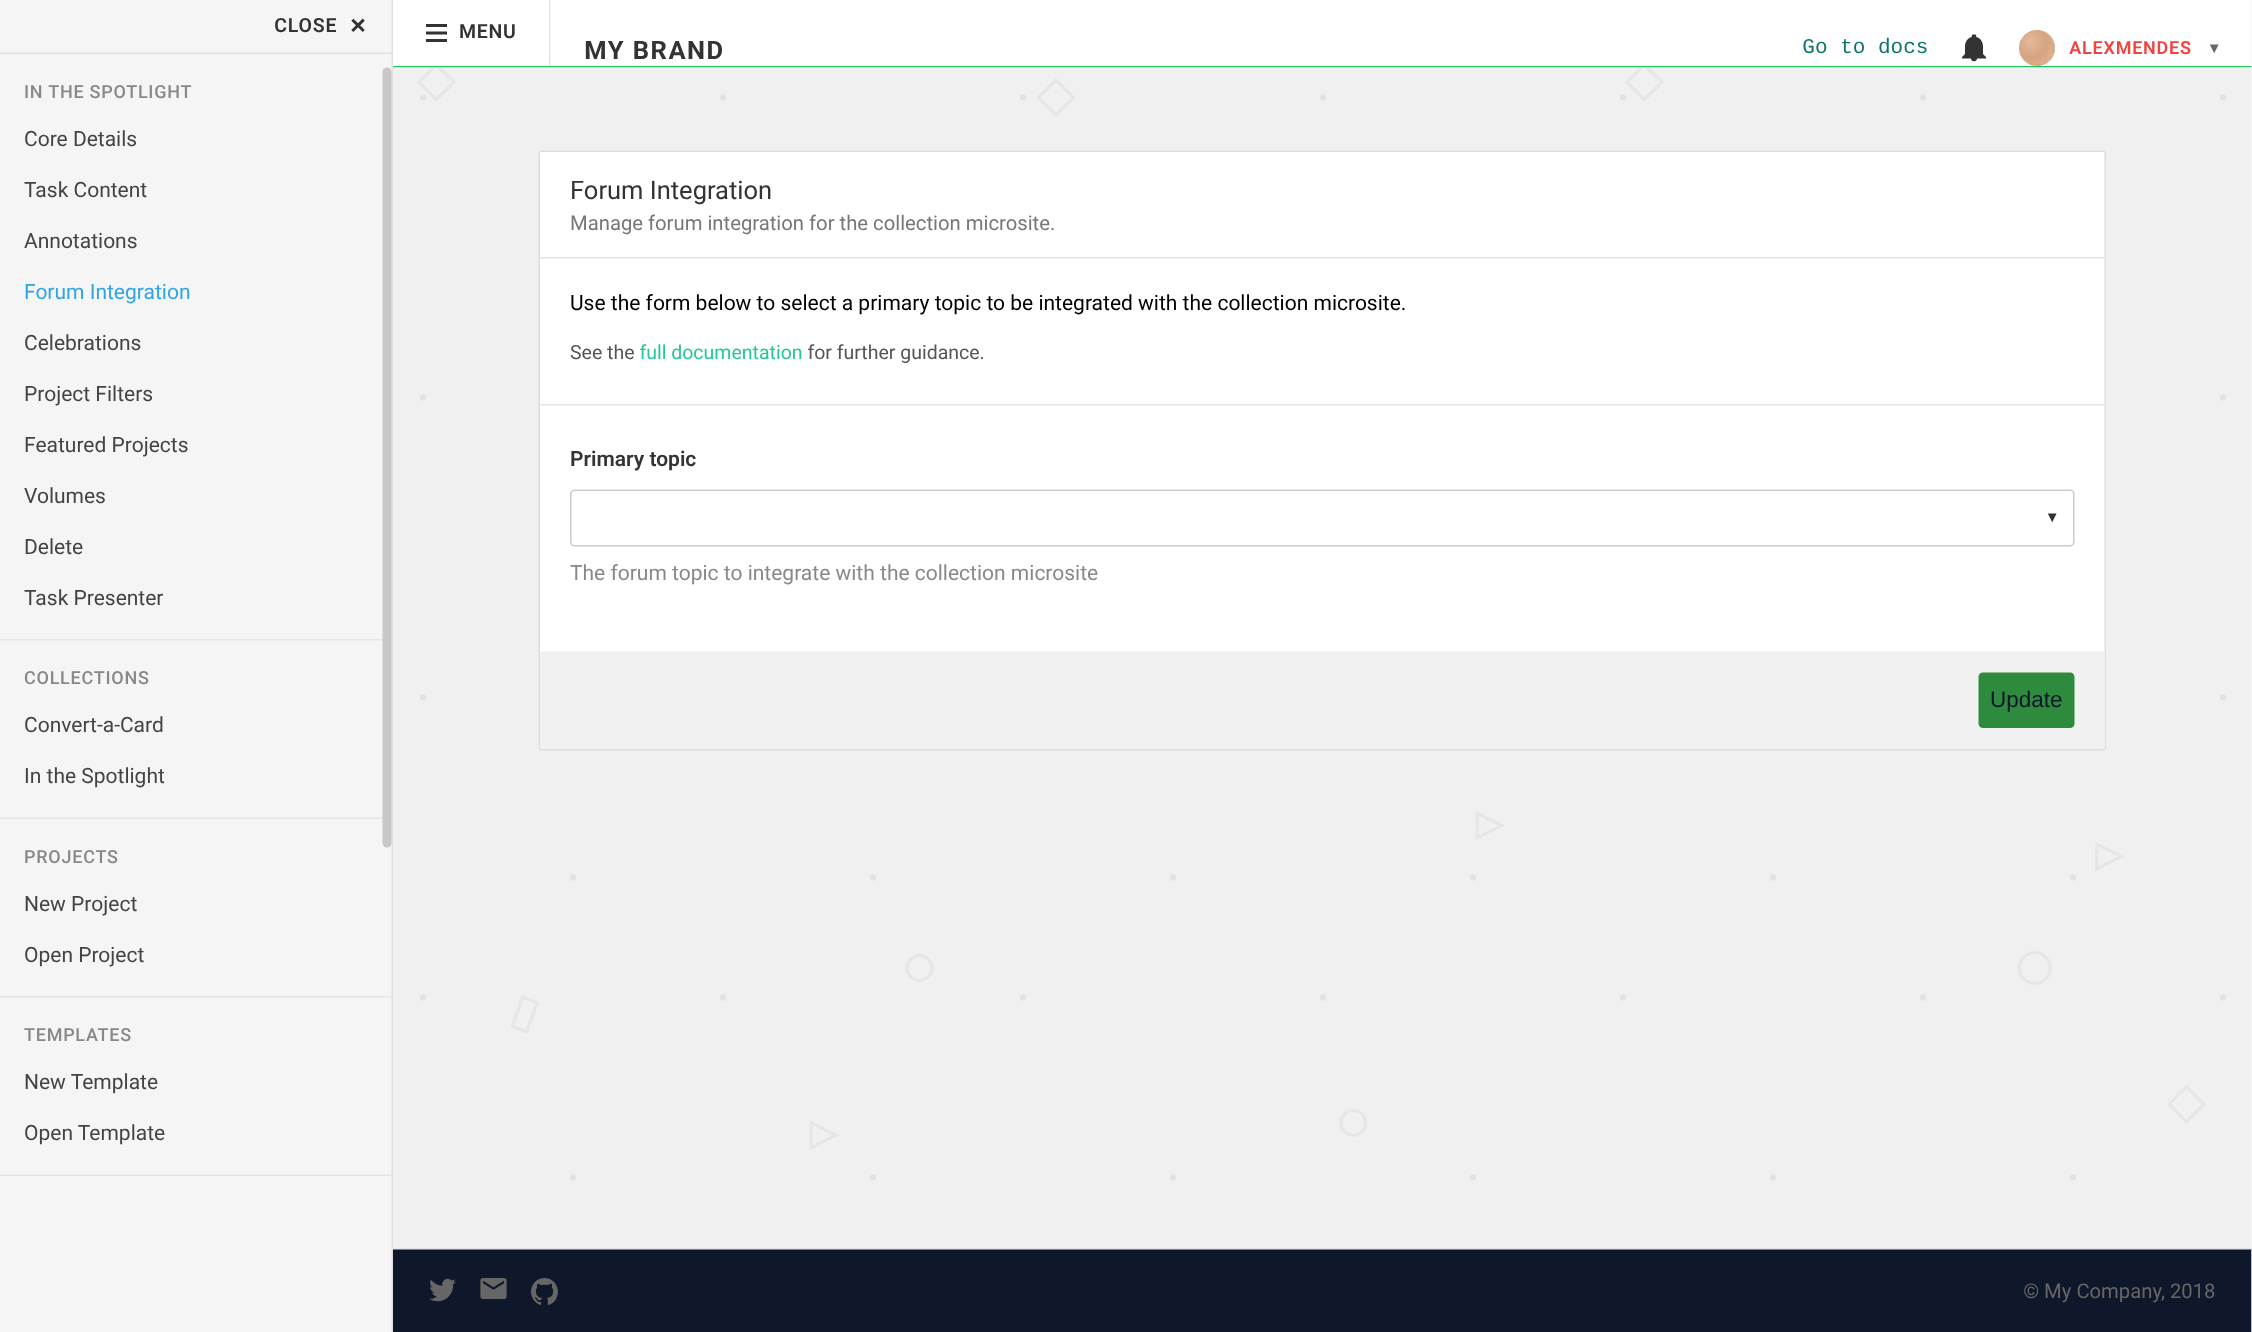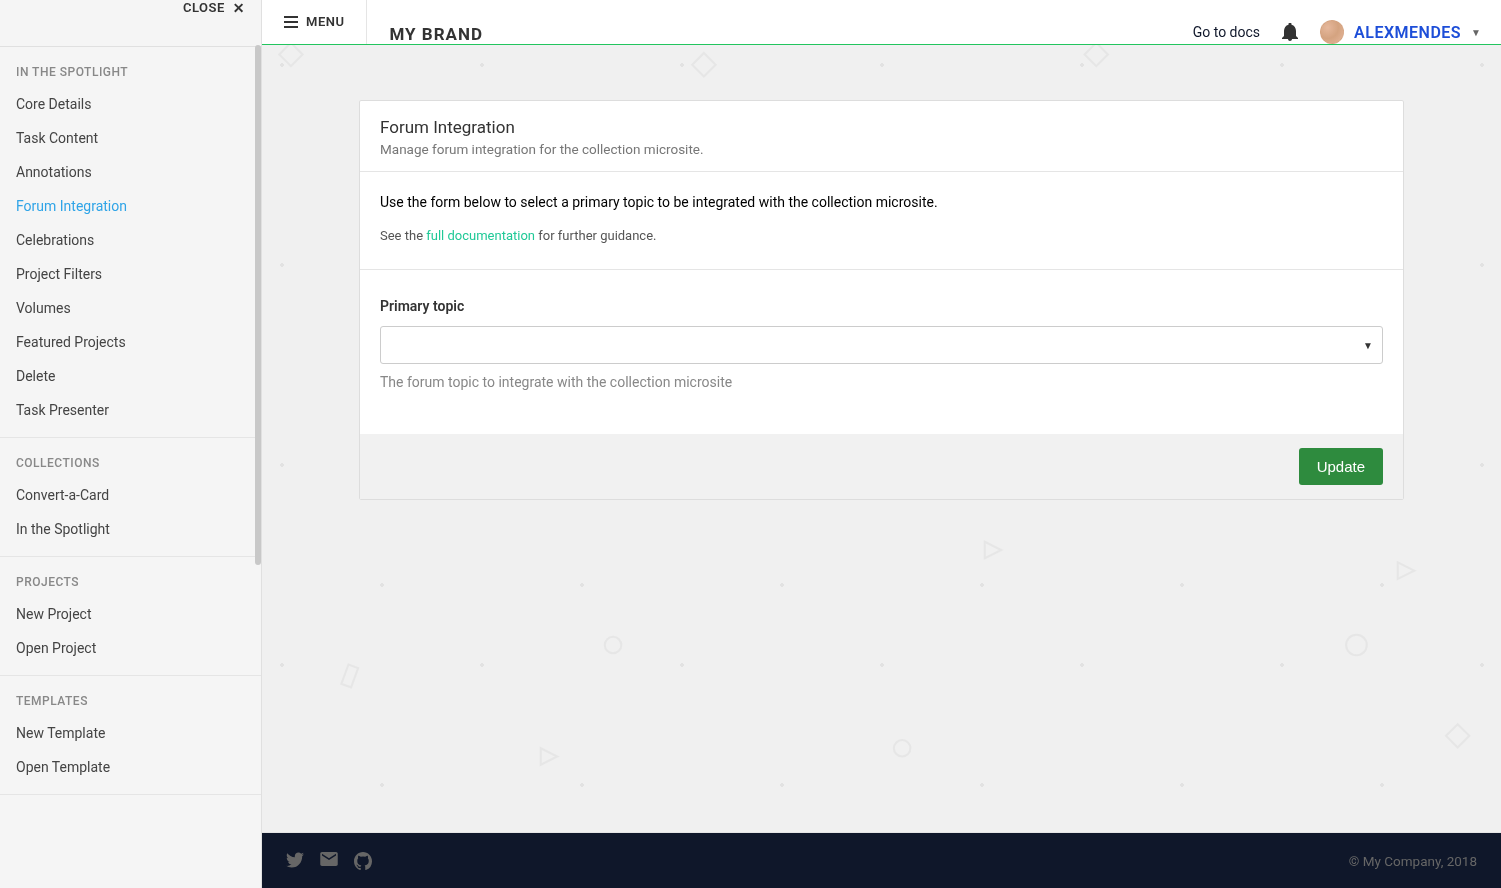--- a/index.html
+++ b/index.html
@@ -17,22 +17,23 @@
   .sidebar {
     width: 262px;
     flex-shrink: 0;
     background: #f5f5f5;
     border-right: 1px solid #e0e0e0;
     display: flex;
     flex-direction: column;
     position: relative;
   }
   .sidebar-close {
-    height: 47px;
-    display: flex;
+    height: 36px;
+    display: flex;
+    align-items: center;
     justify-content: flex-end;
     padding-right: 16px;
     border-bottom: 1px solid #e0e0e0;
     font-size: 13px;
     font-weight: 600;
     color: #333;
     cursor: pointer;
     letter-spacing: 0.5px;
   }
   .sidebar-close .x-icon { margin-left: 8px; font-size: 14px; font-weight: bold; }
@@ -107,29 +108,29 @@
     letter-spacing: 1px;
     color: #333;
   }
   .topbar-spacer { flex: 1; }
   .topbar-right {
     display: flex;
     align-items: center;
     gap: 22px;
     padding-right: 20px;
   }
-  .docs-link { color: #0f172a; font-size: 14px; cursor: pointer; }
+  .docs-link { color: #0f766e; font-size: 14px; cursor: pointer; font-family: Liberation Mono, monospace; }
   .bell-icon { cursor: pointer; color: #333; display: inline-flex; }
   .user-chip { display: flex; align-items: center; gap: 10px; cursor: pointer; }
   .avatar {
     width: 24px; height: 24px; border-radius: 50%;
     background: radial-gradient(circle at 30% 30%, #e6b89c, #d4a380 50%, #e6b89c 100%);
     border: 1px dashed #d4a380;
   }
-  .username { font-size: 16px; font-weight: 600; letter-spacing: 0.5px; color: #1d4ed8; }
+  .username { font-size: 12px; font-weight: 600; letter-spacing: 0.5px; color: #ef4444; }
   .caret { color: #666; font-size: 10px; }
 
   
   .content-area {
     flex: 1;
     background: #f0f0f0;
     position: relative;
     overflow: auto;
     background-image:
       radial-gradient(circle at 10% 10%, #e2e2e2 2px, transparent 2px),
@@ -188,23 +189,23 @@
   }
   .form-help { font-size: 14px; color: #888; margin-top: 10px; }
   .card-footer {
     background: #f1f1f1;
     padding: 14px 20px;
     display: flex;
     justify-content: flex-end;
   }
   .btn-primary {
     background: #2e8b3e;
-    color: #ffffff;
+    color: #0f172a;
     border: none;
-    padding: 10px 18px;
+    padding: 10px 8px;
     font-size: 15px;
     border-radius: 3px;
     cursor: pointer;
   }
 
   
   .footer {
     height: 56px;
     border-top: 1px solid #e5e5e5;
     background: #0f172a;
@@ -230,22 +231,22 @@
     </div>
     <div class="sidebar-scroll">
 
       <div class="sidebar-section-header">IN THE SPOTLIGHT</div>
       <div class="sidebar-item">Core Details</div>
       <div class="sidebar-item">Task Content</div>
       <div class="sidebar-item">Annotations</div>
       <div class="sidebar-item active">Forum Integration</div>
       <div class="sidebar-item">Celebrations</div>
       <div class="sidebar-item">Project Filters</div>
+      <div class="sidebar-item">Featured Projects</div>
       <div class="sidebar-item">Volumes</div>
-      <div class="sidebar-item">Featured Projects</div>
       <div class="sidebar-item">Delete</div>
       <div class="sidebar-item">Task Presenter</div>
       <div class="sidebar-divider"></div>
 
       <div class="sidebar-section-header">COLLECTIONS</div>
       <div class="sidebar-item">Convert-a-Card</div>
       <div class="sidebar-item">In the Spotlight</div>
       <div class="sidebar-divider"></div>
 
       <div class="sidebar-section-header">PROJECTS</div>

